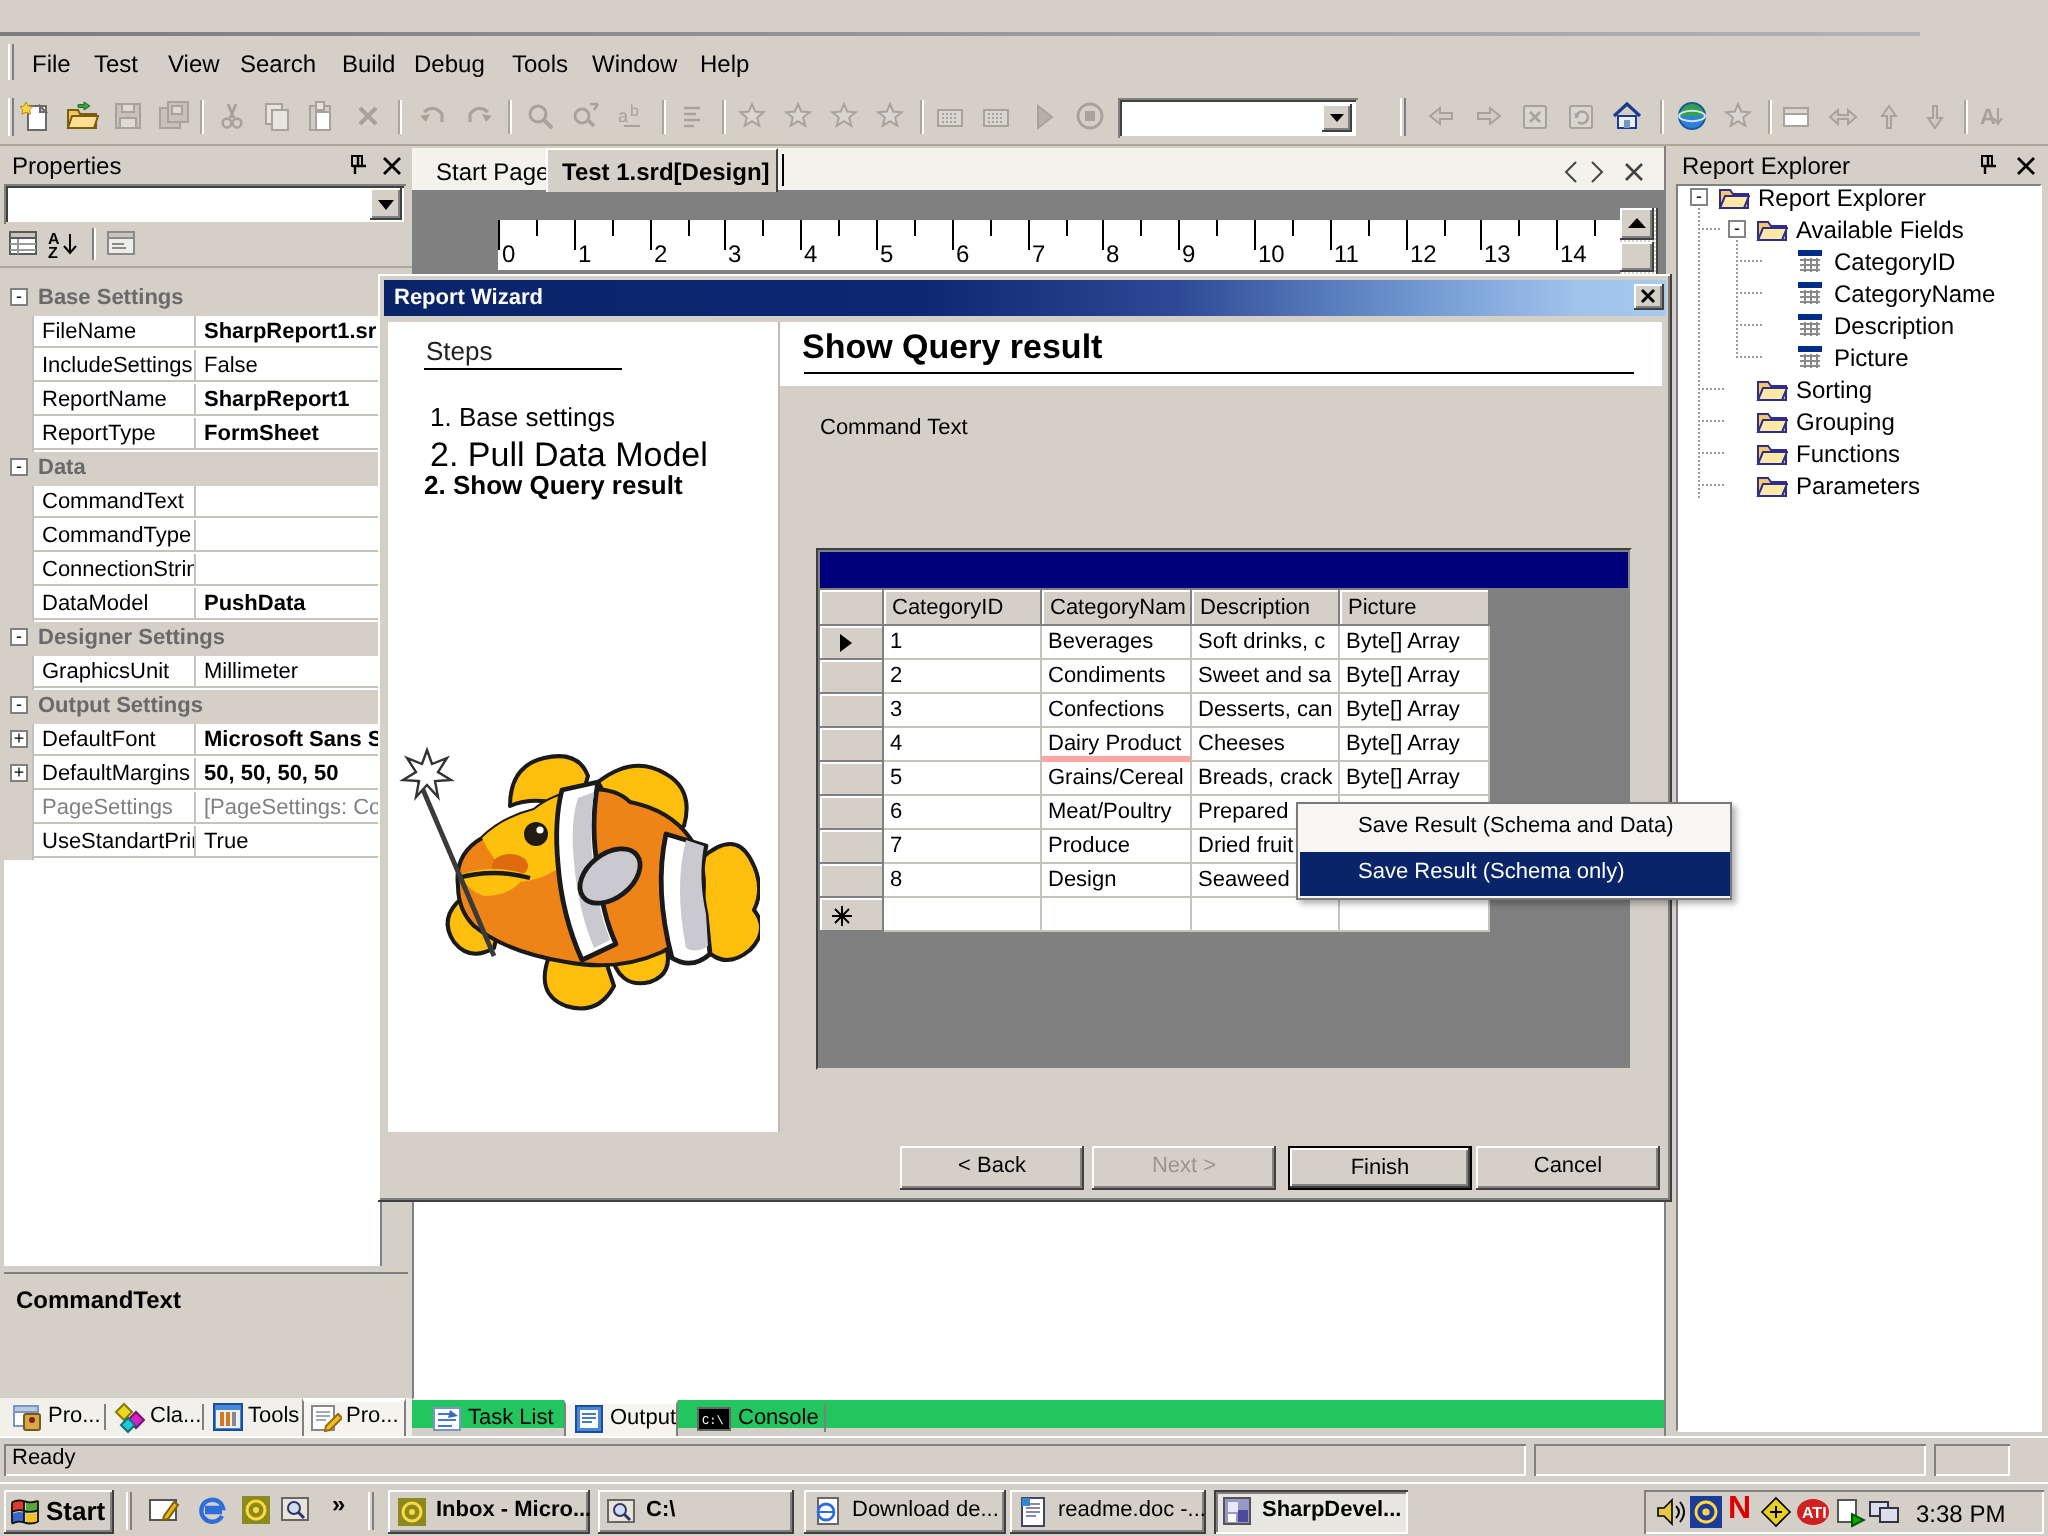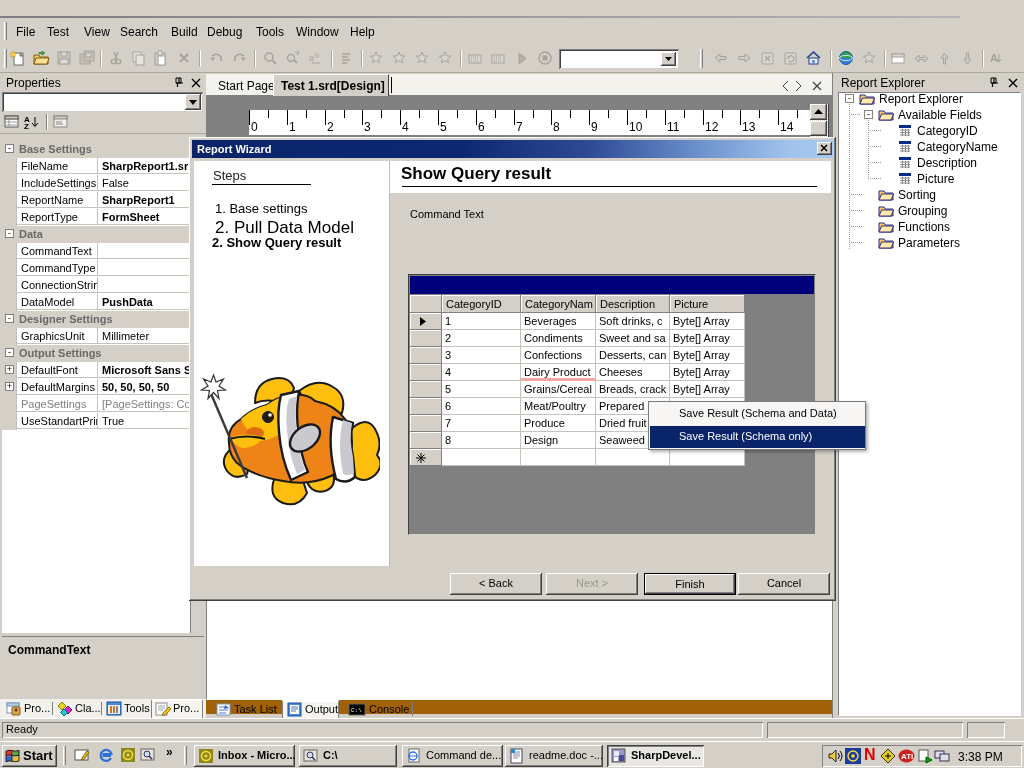--- a/index.html
+++ b/index.html
@@ -480,21 +480,21 @@
       <div class="ab" style="left:603px;top:7px;width:19px;height:497px;background:repeating-conic-gradient(#fff 0 25%,#d4d0c8 0 50%) 0 0/2px 2px;border-right:1px solid #404040">
         <div class="ab raised" style="left:0px;top:0px;width:17px;height:16px">
           <svg width="17" height="16">
             <path d="M8.5 5 l4.5 5 h-9Z" fill="#000"></path>
           </svg>
         </div>
         <div class="ab raised" style="left:0px;top:17px;width:17px;height:15px"></div>
       </div>
     </div>
     <div class="ab" style="left:0;top:527px;width:626px;height:100px;background:#fff;border:1px solid;border-color:#808080 #fff #fff #808080"></div>
-    <div class="ab" style="left:0;top:627px;width:626px;height:14px;background:#a16207">
+    <div class="ab" style="left:0;top:627px;width:626px;height:14px;background:#22c55e">
       <svg class="ab" style="left:10px;top:2px" width="16" height="15">
         <rect x="1" y="2" width="13" height="11" fill="#fff" stroke="#7a96c8"></rect>
         <path d="M3 5 h6 M3 8 h9 M3 11 h7" stroke="#4878c8"></path>
         <path d="M9 3 l4 3 -5 1Z" fill="#3868b8"></path>
       </svg>
       <div class="ab" style="left:28px;top:3px">Task List</div>
       <div class="ab" style="left:76px;top:0px;width:57px;height:19px;background:#f6f4ef;border:1px solid #808080;border-bottom:none;border-top:2px solid #fff"></div>
       <svg class="ab" style="left:81px;top:2px" width="16" height="15">
         <rect x="1" y="1" width="13" height="13" fill="#4888d8" stroke="#1c4c9c"></rect>
         <rect x="3" y="3" width="9" height="9" fill="#fff"></rect>
@@ -839,21 +839,21 @@
         <path d="M9 9 l3 3" stroke="#336" stroke-width="1.5"></path>
       </svg>
       <span class="ab" style="left:24px;top:4px;font-weight:bold;white-space:nowrap">C:\</span>
     </div>
     <div class="ab" style="left:402px;top:3px;width:101px;height:22px;background:#d4d0c8;box-shadow:inset -1px -1px 0 #404040,inset 1px 1px 0 #fff,inset -2px -2px 0 #808080,inset 2px 2px 0 #d4d0c8">
       <svg class="ab" style="left:4px;top:3px" width="16" height="16" viewBox="0 0 16 16">
         <rect x="3" y="1" width="10" height="13" fill="#fff" stroke="#666"></rect>
         <circle cx="7" cy="8" r="4" fill="none" stroke="#2e6edb" stroke-width="1.4"></circle>
         <path d="M3 8 h8" stroke="#2e6edb"></path>
       </svg>
-      <span class="ab" style="left:24px;top:4px;white-space:nowrap">Command de...</span>
+      <span class="ab" style="left:24px;top:4px;white-space:nowrap">Download de...</span>
     </div>
     <div class="ab" style="left:505px;top:3px;width:98px;height:22px;background:#d4d0c8;box-shadow:inset -1px -1px 0 #404040,inset 1px 1px 0 #fff,inset -2px -2px 0 #808080,inset 2px 2px 0 #d4d0c8">
       <svg class="ab" style="left:4px;top:3px" width="16" height="16" viewBox="0 0 16 16">
         <rect x="2" y="1" width="11" height="14" fill="#fff" stroke="#446"></rect>
         <path d="M4 4 h7 M4 6 h7 M4 8 h7 M4 10 h5" stroke="#88a"></path>
         <rect x="2" y="1" width="4" height="4" fill="#38c"></rect>
       </svg>
       <span class="ab" style="left:24px;top:4px;white-space:nowrap">readme.doc -...</span>
     </div>
     <div class="ab" style="left:607px;top:3px;width:97px;height:22px;background:#e9e7e1;box-shadow:inset 1px 1px 0 #404040,inset -1px -1px 0 #fff,inset 2px 2px 0 #808080">

